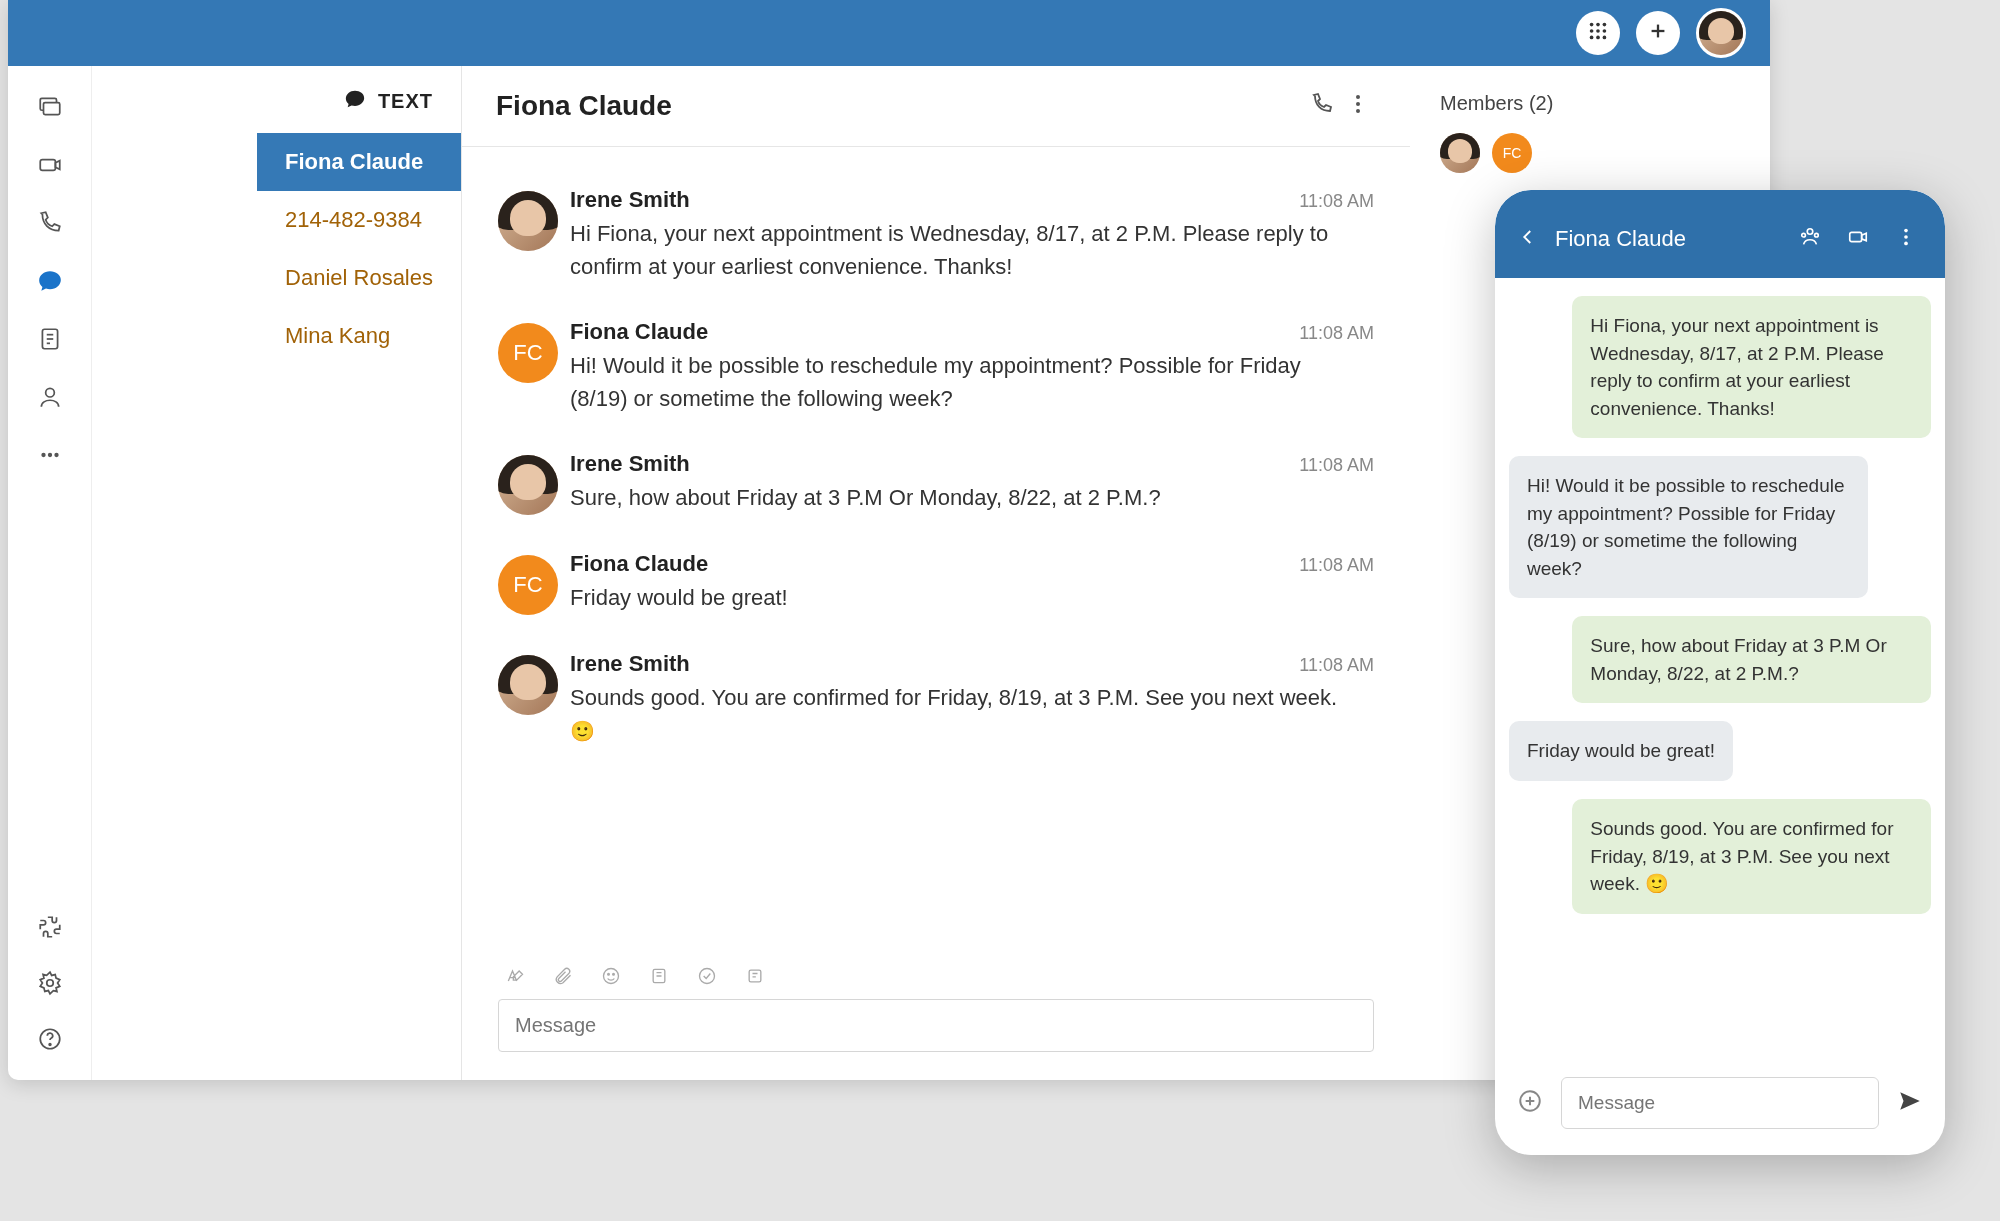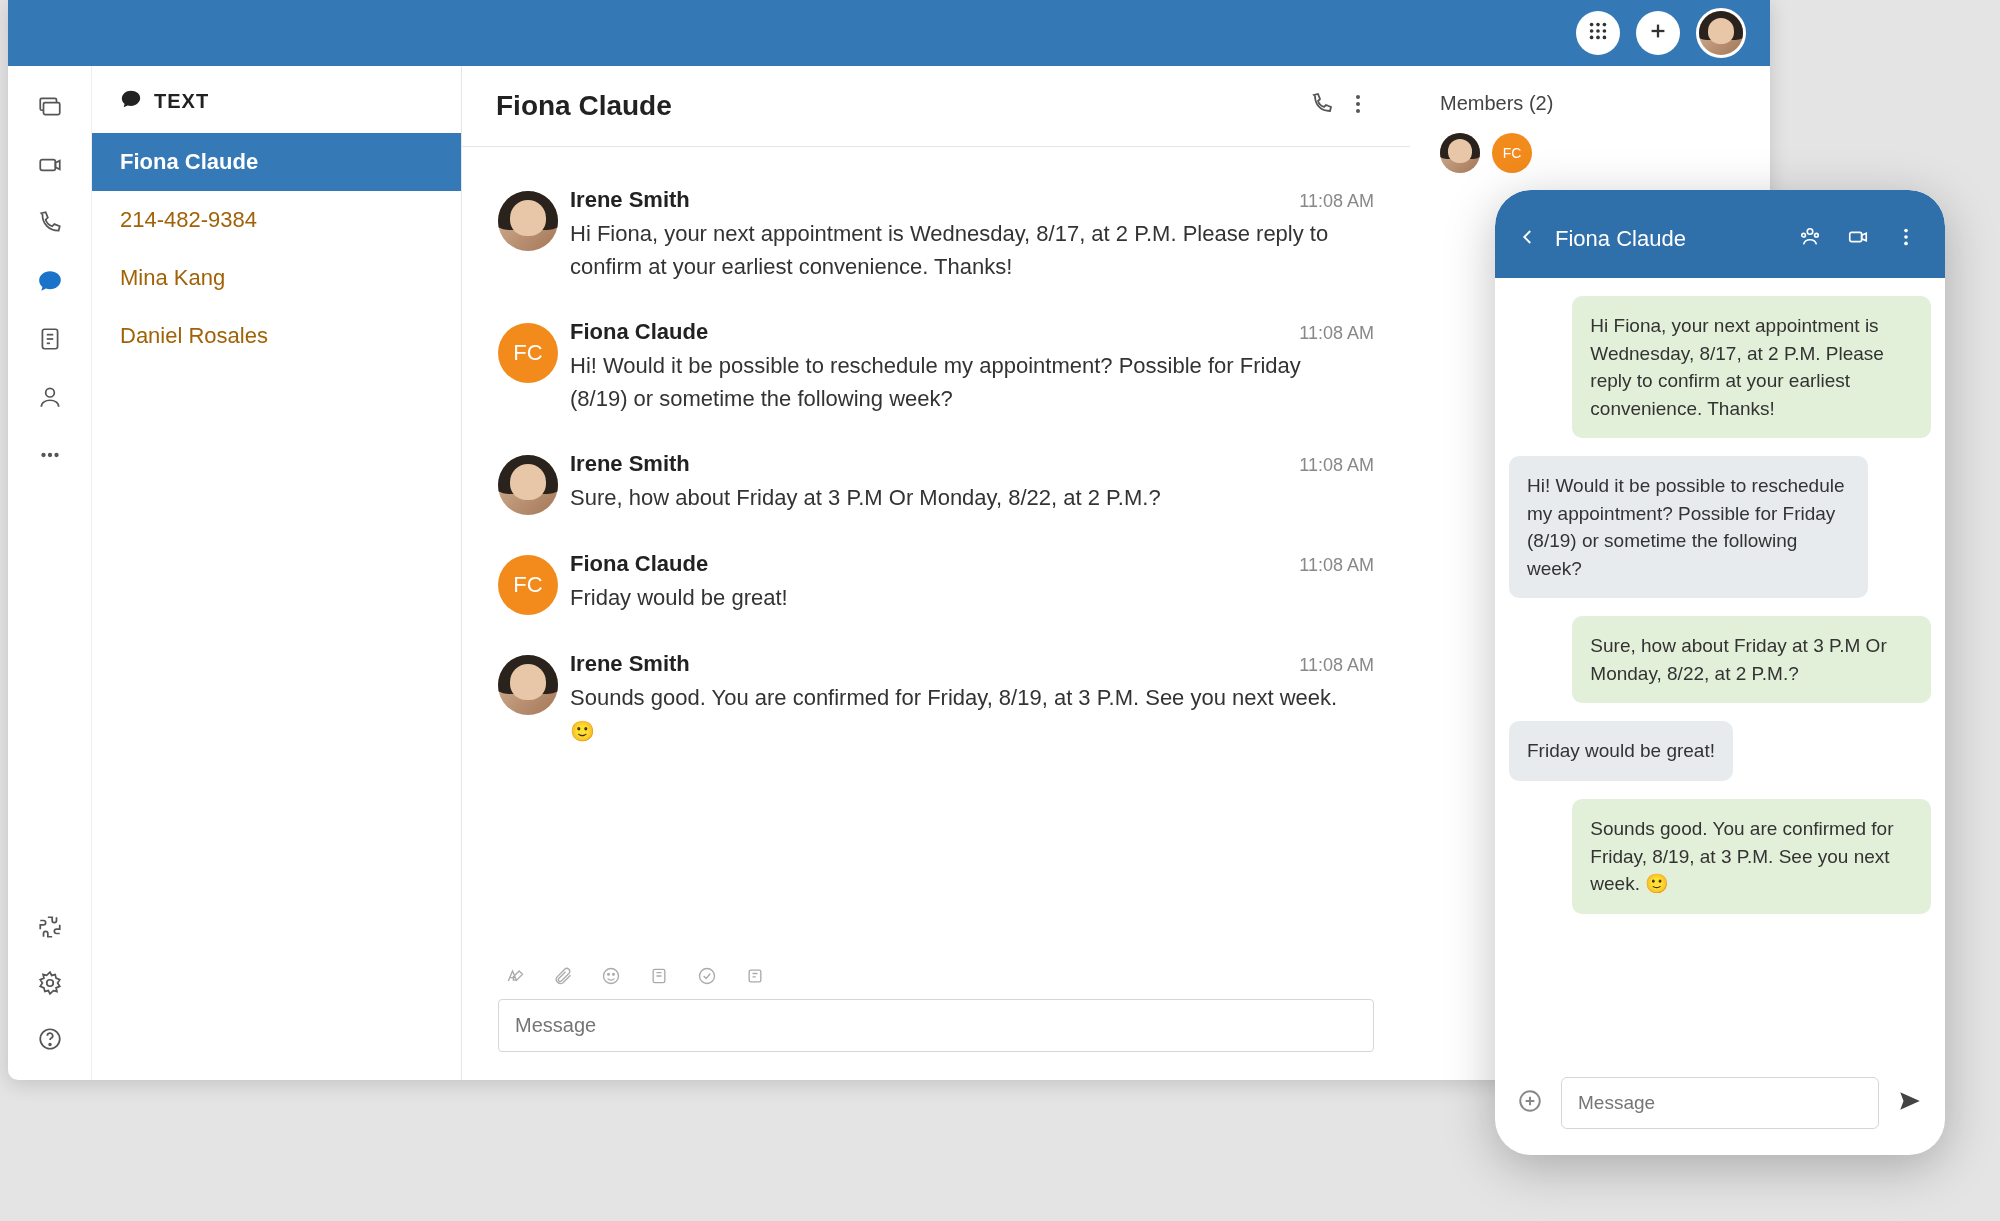--- a/index.html
+++ b/index.html
@@ -98,20 +98,21 @@
     align-items: center;
     justify-content: center;
   }
   .nav-icon.active { color: #1a73c9; }
   .nav-icon svg { width: 26px; height: 26px; }
   .sidebar {
     width: 370px;
     border-right: 1px solid #e5e5e5;
     display: flex;
     flex-direction: column;
+    align-items: flex-end;
   }
   .sidebar-header {
     display: flex;
     align-items: center;
     gap: 12px;
     padding: 22px 28px 18px;
     font-weight: 600;
     font-size: 20px;
     color: #222;
     letter-spacing: 1px;
@@ -452,22 +453,22 @@
         <span>
           <svg viewBox="0 0 24 24" fill="currentColor">
               <path d="M12 3C6.5 3 2 6.8 2 11.5c0 2.3 1.1 4.4 3 6L4 21l4.3-2c1.2.3 2.4.5 3.7.5 5.5 0 10-3.8 10-8.5S17.5 3 12 3z"></path>
             </svg>
         </span>
         <span>TEXT</span>
       </div>
       <div id="convo-list">
           <div class="convo-item selected">Fiona Claude</div>
           <div class="convo-item">214-482-9384</div>
+          <div class="convo-item">Daniel Rosales</div>
           <div class="convo-item">Mina Kang</div>
-          <div class="convo-item">Daniel Rosales</div>
         </div>
     </div>
 
     <div class="chat-pane">
       <div class="chat-header">
         <div class="chat-title">Fiona Claude</div>
         <div class="chat-header-action">
           <span>
             <svg viewBox="0 0 24 24" fill="none" stroke="currentColor" stroke-width="1.8">
                 <path d="M5 4c0 9 6 15 15 15l1-4-5-2-2 2c-3-1-5-3-6-6l2-2-2-5-4 1z"></path>

